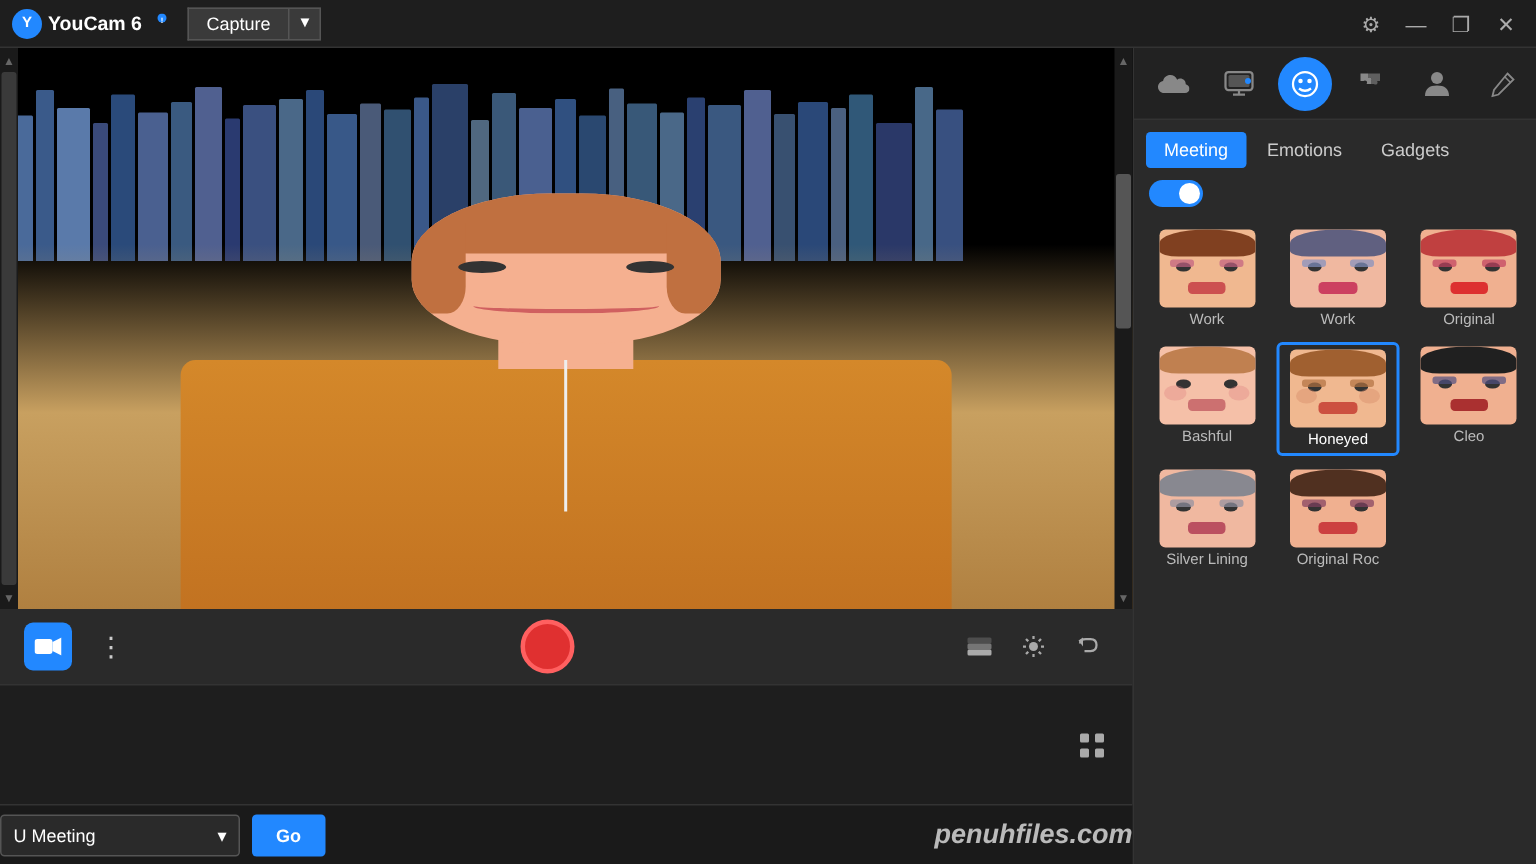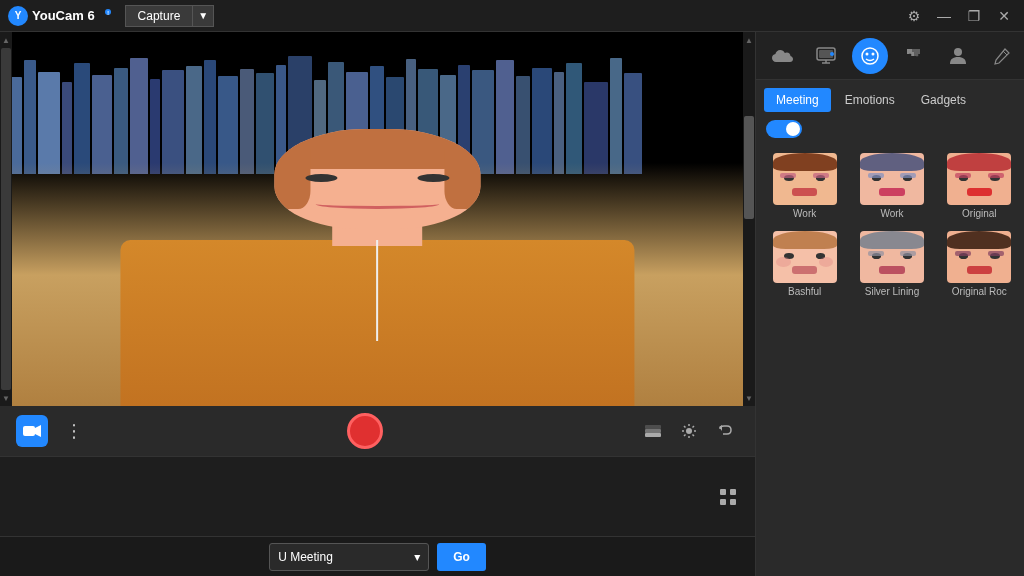--- a/index.html
+++ b/index.html
@@ -784,20 +784,21 @@
         </svg>
       </div>
     </div>
 
     <div class="meeting-bar" style="position:relative;">
       <div class="meeting-select">
         <span>U Meeting</span>
         <span>▾</span>
       </div>
       <button class="meeting-go-btn">Go</button>
+      <div class="watermark" style="position:static;margin-left:auto;">penuhfiles.com</div>
     </div>
 
   </div>
 
   <div class="right-panel">
 
     <div class="right-top-icons">
       <div class="cloud-icon-btn">
         <svg width="22" height="16" viewBox="0 0 22 16" fill="#888">
           <path d="M17 14H5C2.8 14 1 12.2 1 10 1 8 2.5 6.3 4.4 6C4.8 3.7 6.8 2 9.2 2 11.3 2 13 3.3 13.8 5.1 14.3 4.7 15 4.4 15.8 4.4 17.9 4.4 19.5 6 19.5 8.1 21 8.5 22 9.7 22 11.2 22 12.8 20.7 14 19 14H17Z"></path>
@@ -896,21 +897,45 @@
           <div class="hair" style="background:#c08050;"></div>
           <div class="eye-l"></div>
           <div class="eye-r"></div>
           <div class="lips" style="background:#cc7070;"></div>
           <div class="blush-l" style="background:#e08080;"></div>
           <div class="blush-r" style="background:#e08080;"></div>
         </div>
         <span class="makeup-label">Bashful</span>
       </div>
 
-
+      <div class="makeup-item selected">
+        <div class="face-thumb" style="background:#f0b890;">
+          <div class="hair" style="background:#a06030;"></div>
+          <div class="eye-l"></div>
+          <div class="eye-r"></div>
+          <div class="lips" style="background:#cc5040;"></div>
+          <div class="shadow" style="background:#b07040;"></div>
+          <div class="shadow-r" style="background:#b07040;"></div>
+          <div class="blush-l" style="background:#d08060;"></div>
+          <div class="blush-r" style="background:#d08060;"></div>
+        </div>
+        <span class="makeup-label">Honeyed</span>
+      </div>
+
+      <div class="makeup-item">
+        <div class="face-thumb" style="background:#f0b090;">
+          <div class="hair" style="background:#202020;"></div>
+          <div class="eye-l"></div>
+          <div class="eye-r"></div>
+          <div class="lips" style="background:#aa3030;"></div>
+          <div class="shadow" style="background:#505080;"></div>
+          <div class="shadow-r" style="background:#505080;"></div>
+        </div>
+        <span class="makeup-label">Cleo</span>
+      </div>
 
       <div class="makeup-item">
         <div class="face-thumb" style="background:#f0b8a0;">
           <div class="hair" style="background:#888890;"></div>
           <div class="eye-l"></div>
           <div class="eye-r"></div>
           <div class="lips" style="background:#bb5060;"></div>
           <div class="shadow" style="background:#9090a0;"></div>
           <div class="shadow-r" style="background:#9090a0;"></div>
         </div>

